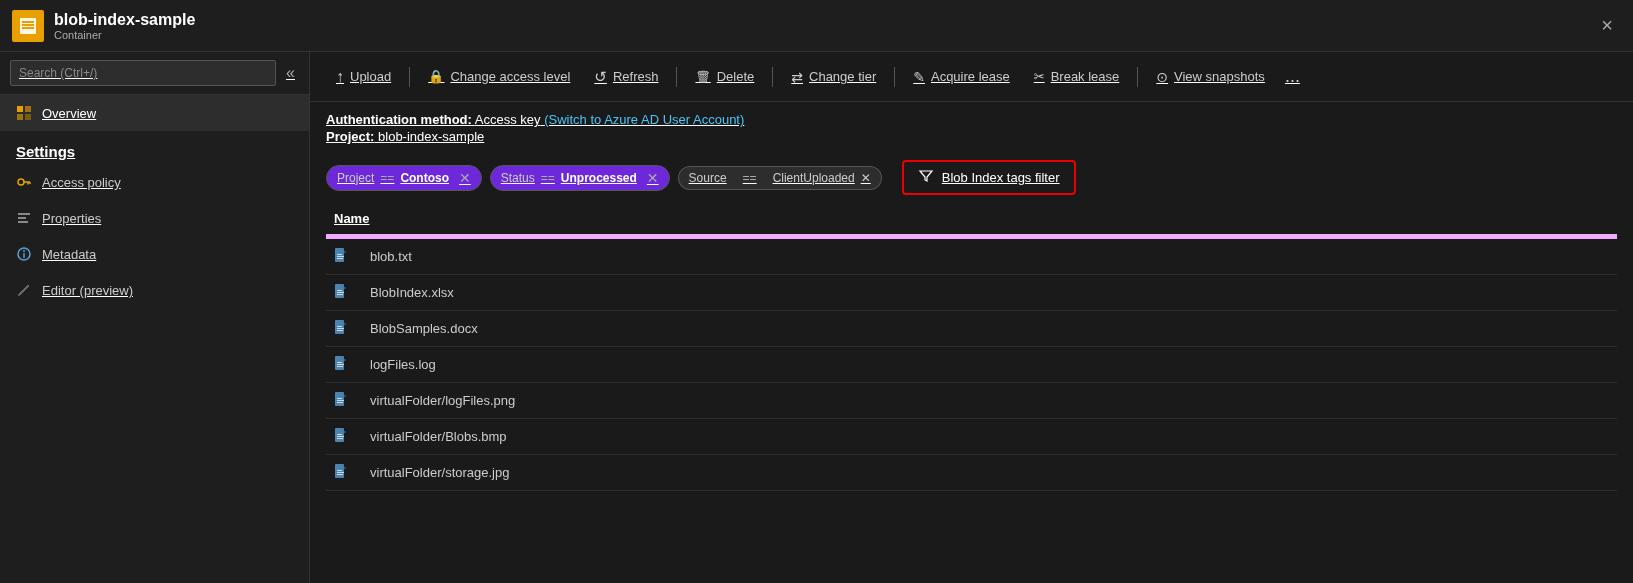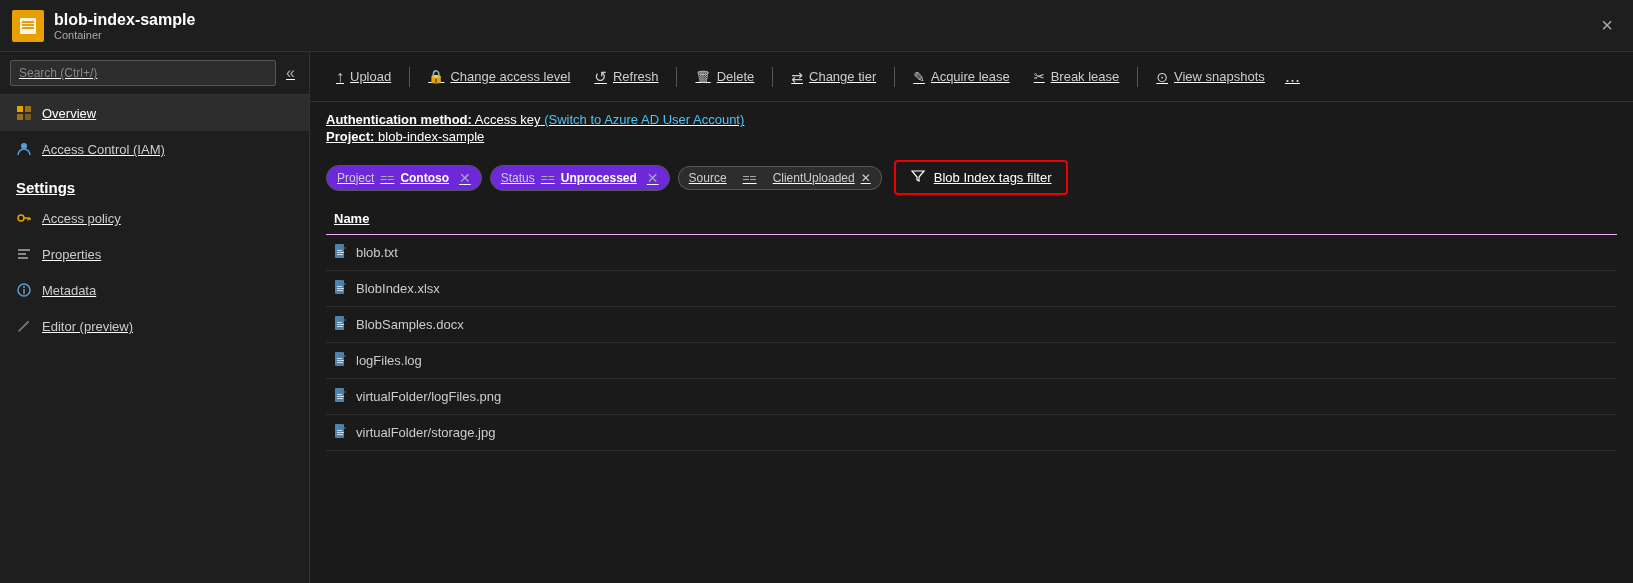--- a/index.html
+++ b/index.html
@@ -236,57 +236,57 @@
       align-items: center;
       gap: 8px;
       border: 2px solid #e00;
       border-radius: 4px;
       padding: 6px 14px;
       background: none;
       color: #fff;
       font-size: 13px;
       cursor: pointer;
       white-space: nowrap;
-      margin-left: 4px;
+      margin-left: 12px;
     }
 
     
     .table-container {
       flex: 1;
       overflow-y: auto;
       padding: 0 16px;
     }
     table {
       width: 100%;
       border-collapse: collapse;
     }
     thead th {
       text-align: left;
       padding: 8px 8px;
       font-weight: 600;
       color: #fff;
-      border-bottom: 1px solid #f0abfc;
+      border-bottom: 5px solid #f0abfc;
       font-size: 13px;
       position: sticky;
       top: 0;
       background: #1a1a1a;
     }
     tbody tr {
       border-bottom: 1px solid #2d2d2d;
       cursor: pointer;
     }
     tbody td {
       padding: 8px 8px;
       color: #ccc;
       font-size: 13px;
     }
     .file-icon {
       display: inline-flex;
       align-items: center;
-      gap: 8px;
+      gap: 22px;
     }
 
     .overview-icon { color: #e8a000; }
     .iam-icon { color: #5a9fd4; }
     .policy-icon { color: #e8a000; }
     .props-icon { color: #888; }
     .meta-icon { color: #5a9fd4; }
     .editor-icon { color: #888; }
   </style>
 </head>
@@ -321,29 +321,20 @@
         <svg width="16" height="16" viewBox="0 0 16 16" fill="none">
           <rect x="1" y="1" width="6" height="6" fill="#e8a000"></rect>
           <rect x="9" y="1" width="6" height="6" fill="#e8a000" opacity="0.6"></rect>
           <rect x="1" y="9" width="6" height="6" fill="#e8a000" opacity="0.6"></rect>
           <rect x="9" y="9" width="6" height="6" fill="#e8a000" opacity="0.4"></rect>
         </svg>
       </span>
       <span>Overview</span>
     </div>
 
-    <div class="nav-item">
-      <span class="icon iam-icon">
-        <svg width="16" height="16" viewBox="0 0 16 16" fill="none">
-          <circle cx="8" cy="5" r="3" fill="#5a9fd4"></circle>
-          <path d="M2 14c0-3.3 2.7-6 6-6s6 2.7 6 6" stroke="#5a9fd4" stroke-width="1.5" fill="none"></path>
-        </svg>
-      </span>
-      <span>Access Control (IAM)</span>
-    </div>
 
     <div class="sidebar-section-label">Settings</div>
 
     <div class="nav-item">
       <span class="icon policy-icon">
         <svg width="16" height="16" viewBox="0 0 16 16" fill="none">
           <circle cx="5" cy="8" r="3" stroke="#e8a000" stroke-width="1.5" fill="none"></circle>
           <line x1="7.5" y1="8" x2="14" y2="8" stroke="#e8a000" stroke-width="1.5"></line>
           <line x1="12" y1="8" x2="12" y2="10.5" stroke="#e8a000" stroke-width="1.5"></line>
           <line x1="14" y1="8" x2="14" y2="10" stroke="#e8a000" stroke-width="1.5"></line>
@@ -557,20 +548,32 @@
             </tr>
             <tr>
               <td><span class="file-icon">
                   <span><svg width="14" height="16" viewBox="0 0 14 16" fill="none">
       <rect x="1" y="1" width="9" height="14" rx="1" fill="#5a9fd4" opacity="0.8"></rect>
       <path d="M8 1v4h4" fill="none" stroke="#3a7faa" stroke-width="1"></path>
       <rect x="3" y="7" width="5" height="1" fill="#fff" opacity="0.7"></rect>
       <rect x="3" y="9" width="7" height="1" fill="#fff" opacity="0.7"></rect>
       <rect x="3" y="11" width="6" height="1" fill="#fff" opacity="0.7"></rect>
     </svg></span>
+                  <span style="color: rgb(204, 204, 204);">virtualFolder/Blobs.bmp</span>
+                </span></td>
+            </tr>
+            <tr>
+              <td><span class="file-icon">
+                  <span><svg width="14" height="16" viewBox="0 0 14 16" fill="none">
+      <rect x="1" y="1" width="9" height="14" rx="1" fill="#5a9fd4" opacity="0.8"></rect>
+      <path d="M8 1v4h4" fill="none" stroke="#3a7faa" stroke-width="1"></path>
+      <rect x="3" y="7" width="5" height="1" fill="#fff" opacity="0.7"></rect>
+      <rect x="3" y="9" width="7" height="1" fill="#fff" opacity="0.7"></rect>
+      <rect x="3" y="11" width="6" height="1" fill="#fff" opacity="0.7"></rect>
+    </svg></span>
                   <span style="color: rgb(204, 204, 204);">virtualFolder/storage.jpg</span>
                 </span></td>
             </tr>
           </tbody>
       </table>
     </div>
 
   </div>
 </div>
 

